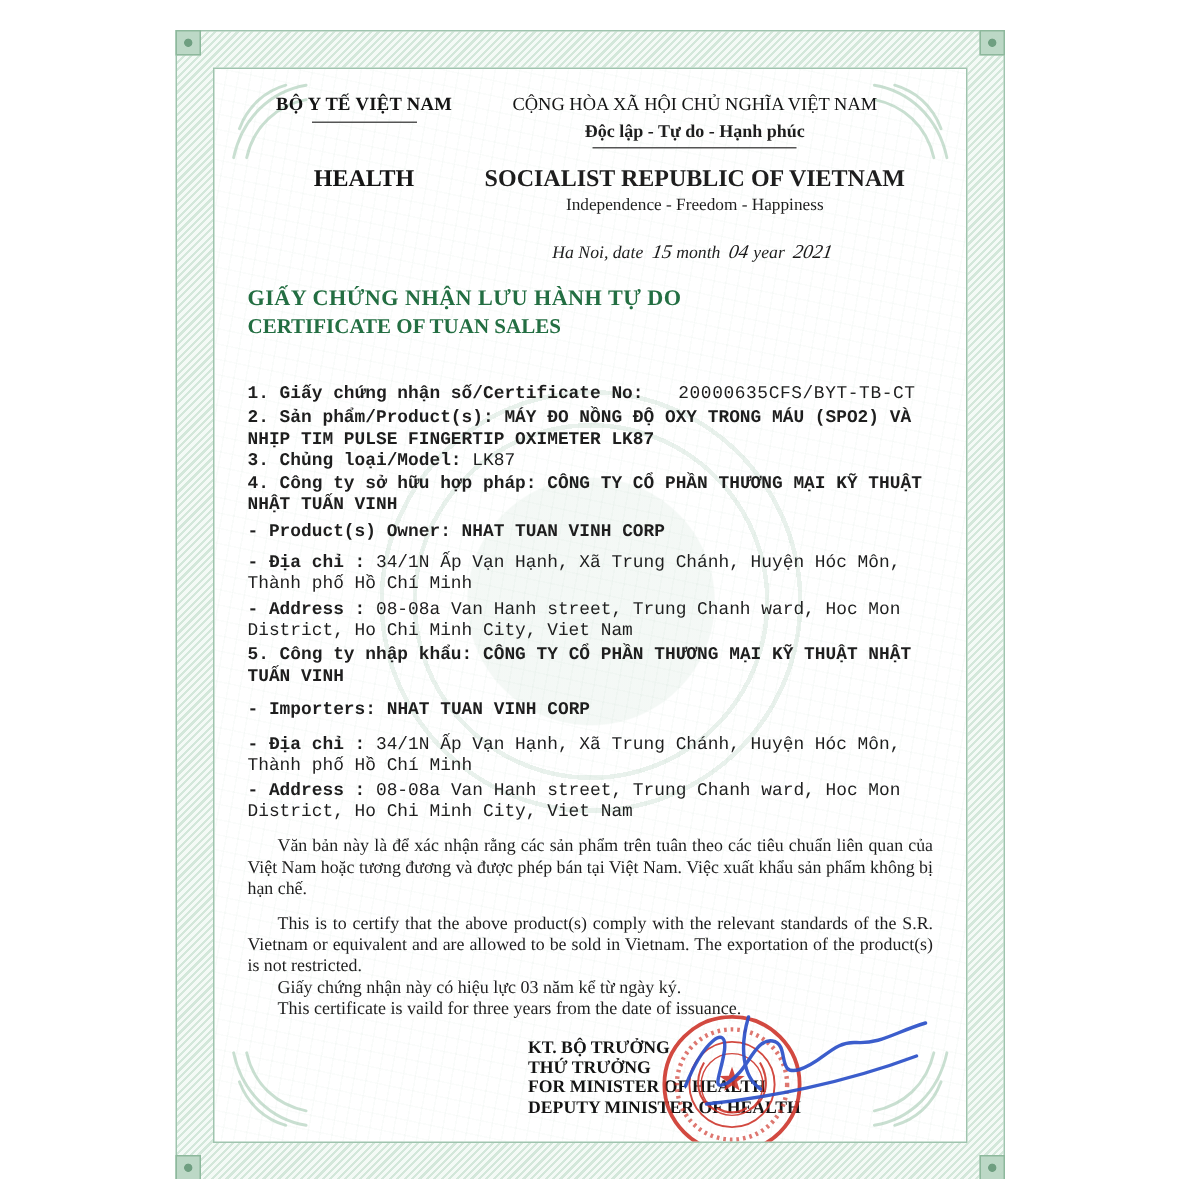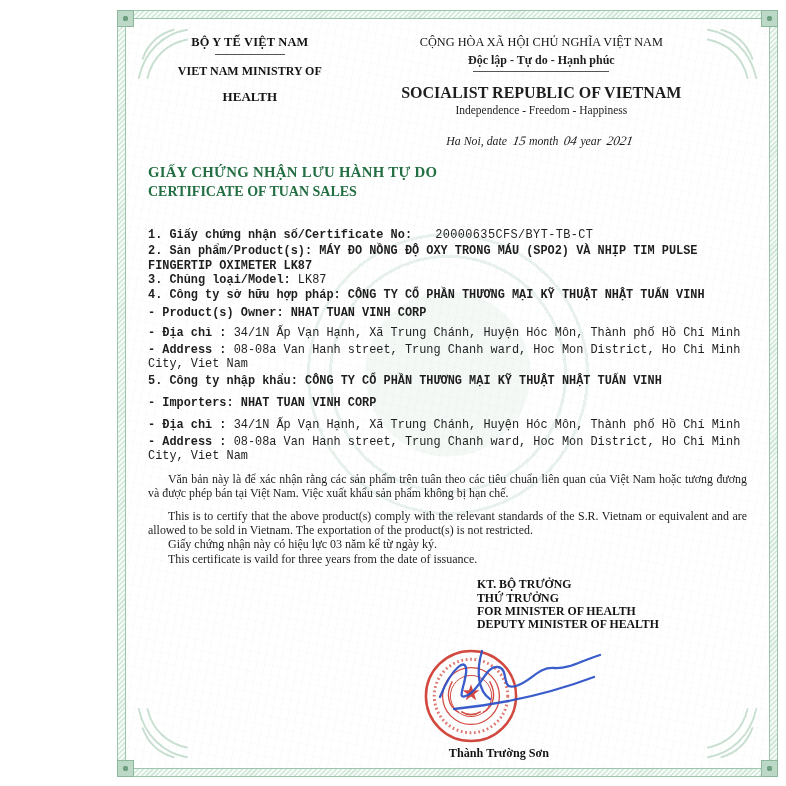--- a/index.html
+++ b/index.html
@@ -5,24 +5,24 @@
   * { margin:0; padding:0; box-sizing:border-box; }
   html,body { width:786px; height:786px; background:#ffffff; }
   body {
     font-family:"Liberation Serif","DejaVu Serif",serif;
     color:#1e1e1e;
     position:relative;
     overflow:hidden;
   }
   
   .frame {
-    position:absolute; left:117px; top:10px; width:661px; height:767px;
+    position:absolute; left:117px; top:20px; width:553px; height:767px;
     border:1px solid #9fc4ae;
     background:repeating-linear-gradient(135deg,#d3e7da 0 1.5px,#f4faf6 1.5px 3.5px);
-    padding:7px;
+    padding:24px;
   }
   .corner {
     position:absolute; width:17px; height:17px;
     background:#bcd8c6; border:1px solid #8db89c; z-index:3;
   }
   .corner::after {
     content:""; position:absolute; inset:3px;
     background:radial-gradient(circle,#6f9f81 0 2.5px,transparent 3px);
   }
   .corner.tl{left:-1px;top:-1px}.corner.tr{right:-1px;top:-1px}
@@ -53,21 +53,21 @@
   .fl-tr{right:5px;top:5px;transform:scaleX(-1)}
   .fl-bl{left:5px;bottom:5px;transform:scaleY(-1)}
   .fl-br{right:5px;bottom:5px;transform:scale(-1,-1)}
   .content { position:relative; z-index:1; }
   
   .header { display:flex; }
   .header-left { width:34%; text-align:center; font-weight:bold; color:#141414; }
   .hl1 { font-size:12.4px; letter-spacing:.2px; }
   .h-rule { width:70px; border-bottom:1px solid #555; margin:4px auto 9px; }
   .hl2 { font-size:12px; line-height:15px; }
-  .hl3 { font-size:13px; line-height:15px; margin-top:10px;font-family:Liberation Serif, serif; }
+  .hl3 { font-size:16px; line-height:15px; margin-top:30px;font-family:Liberation Serif, serif; }
   .header-right { flex:1; text-align:center; padding-right:16px; }
   .hr1 { font-size:12.3px; font-weight:normal; color:#141414; }
   .motto { font-size:12px; font-weight:bold; margin-top:3px; }
   .motto-rule { width:136px; border-bottom:1px solid #555; margin:3px auto 0; }
   .hr3 { font-size:16px; font-weight:bold; margin-top:12px; }
   .hr4 { font-size:11.5px; margin-top:2px; }
   .date-line { font-size:11.8px; font-style:italic; margin-top:17px; color:#222; }
   .dnum { display:inline-block; transform:skewX(-9deg); font-size:13px; margin:0 3px; color:#1a1a1a; }
   
   .title { text-align:left; font-weight:bold; margin-top:15px; color:#236e42; }
@@ -133,21 +133,20 @@
           <path d="M44,6 C30,10 18,20 12,36"></path>
       </svg>
     </div>
 
     <div class="content">
 
       <div class="header">
         <div class="header-left">
           <div class="hl1">BỘ Y TẾ VIỆT NAM</div>
           <div class="h-rule"></div>
-          <div class="hl2">VIET NAM MINISTRY OF</div>
           <div class="hl3">HEALTH</div>
         </div>
         <div class="header-right">
           <div class="hr1">CỘNG HÒA XÃ HỘI CHỦ NGHĨA VIỆT NAM</div>
           <div class="motto">Độc lập - Tự do - Hạnh phúc</div>
           <div class="motto-rule"></div>
           <div class="hr3">SOCIALIST REPUBLIC OF VIETNAM</div>
           <div class="hr4">Independence - Freedom - Happiness</div>
           <div class="date-line">
             <span>Ha Noi, date</span>

